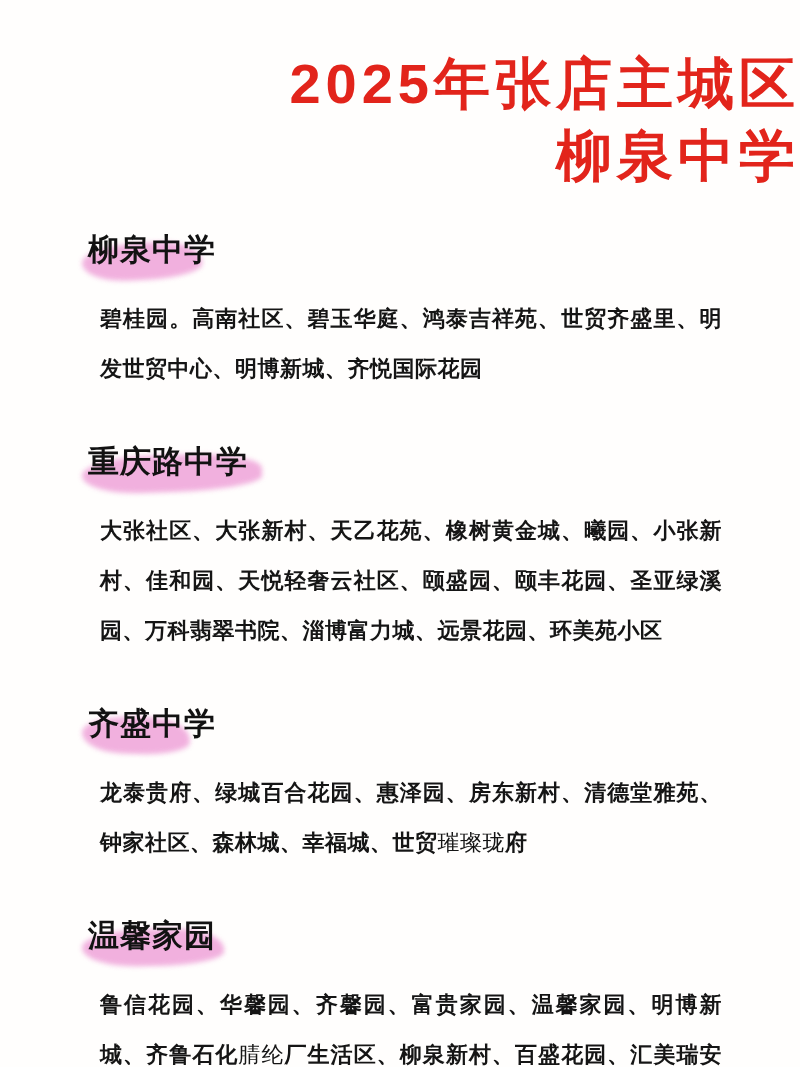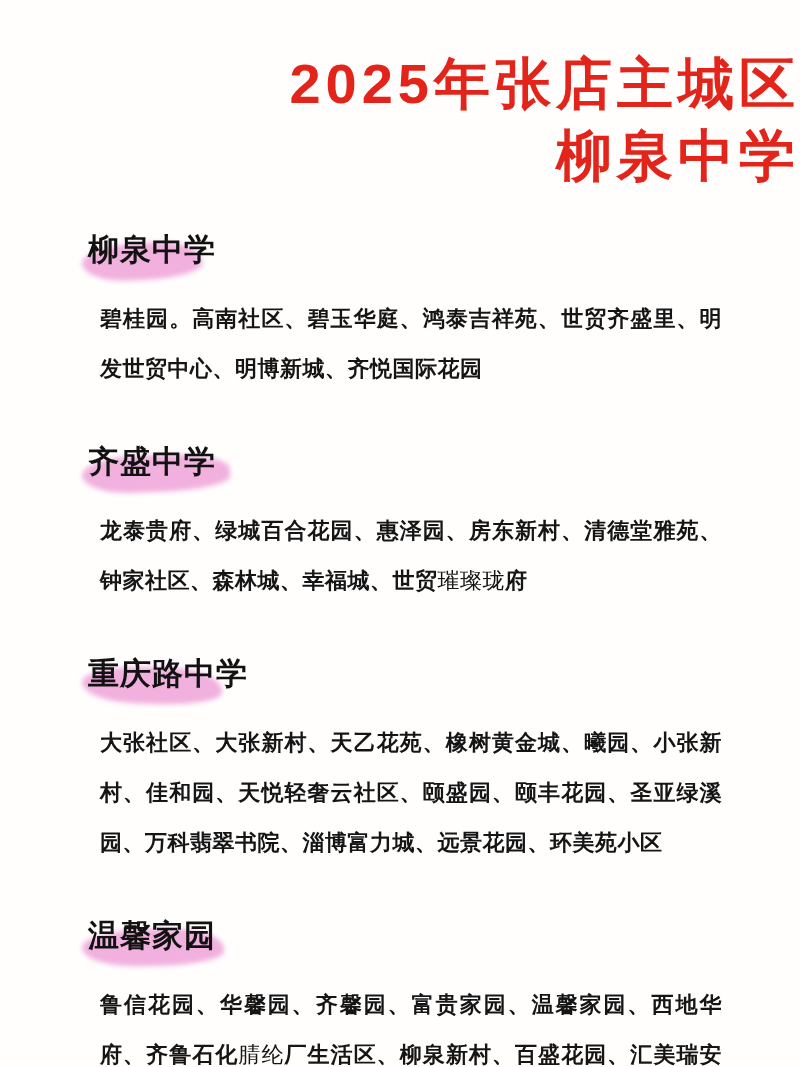--- a/index.html
+++ b/index.html
@@ -96,35 +96,35 @@
       <h2 class="school">
         <span class="highlight-blob"></span>
         <span class="school-label">柳泉中学</span>
       </h2>
       <p class="areas"><span>碧桂园。高南社区、碧玉华庭、鸿泰吉祥苑、世贸齐盛里、明发世贸中心、明博新城、齐悦国际花园</span></p>
     </section>
 
     <section class="section">
       <h2 class="school">
         <span class="highlight-blob"></span>
+        <span class="school-label">重庆路中学</span>
+      </h2>
+      <p class="areas"><span>大张社区、大张新村、天乙花苑、橡树黄金城、曦园、小张新村、佳和园、天悦轻奢云社区、颐盛园、颐丰花园、圣亚绿溪园、万科翡翠书院、淄博富力城、远景花园、环美苑小区</span></p>
+    </section>
+
+    <section class="section">
+      <h2 class="school">
+        <span class="highlight-blob"></span>
         <span class="school-label">齐盛中学</span>
       </h2>
       <p class="areas"><span>龙泰贵府、绿城百合花园、惠泽园、房东新村、清德堂雅苑、钟家社区、森林城、幸福城、世贸</span><span class="seg-normal">璀璨珑</span><span>府</span></p>
     </section>
 
     <section class="section">
       <h2 class="school">
         <span class="highlight-blob"></span>
-        <span class="school-label">重庆路中学</span>
-      </h2>
-      <p class="areas"><span>大张社区、大张新村、天乙花苑、橡树黄金城、曦园、小张新村、佳和园、天悦轻奢云社区、颐盛园、颐丰花园、圣亚绿溪园、万科翡翠书院、淄博富力城、远景花园、环美苑小区</span></p>
-    </section>
-
-    <section class="section">
-      <h2 class="school">
-        <span class="highlight-blob"></span>
         <span class="school-label">温馨家园</span>
       </h2>
-      <p class="areas"><span>鲁信花园、华馨园、齐馨园、富贵家园、温馨家园、西地华府、齐鲁石化</span><span class="seg-normal">腈纶</span><span>厂生活区、柳泉新村、百盛花园、汇美瑞安小区、银领国际、民泰兴旺家园、市委机关生活区</span></p>
+      <p class="areas"><span>鲁信花园、华馨园、齐馨园、富贵家园、温馨家园、明博新城、齐鲁石化</span><span class="seg-normal">腈纶</span><span>厂生活区、柳泉新村、百盛花园、汇美瑞安小区、银领国际、民泰兴旺家园、市委机关生活区</span></p>
     </section>
 
   </main>
 </div>
 
 </body></html>

